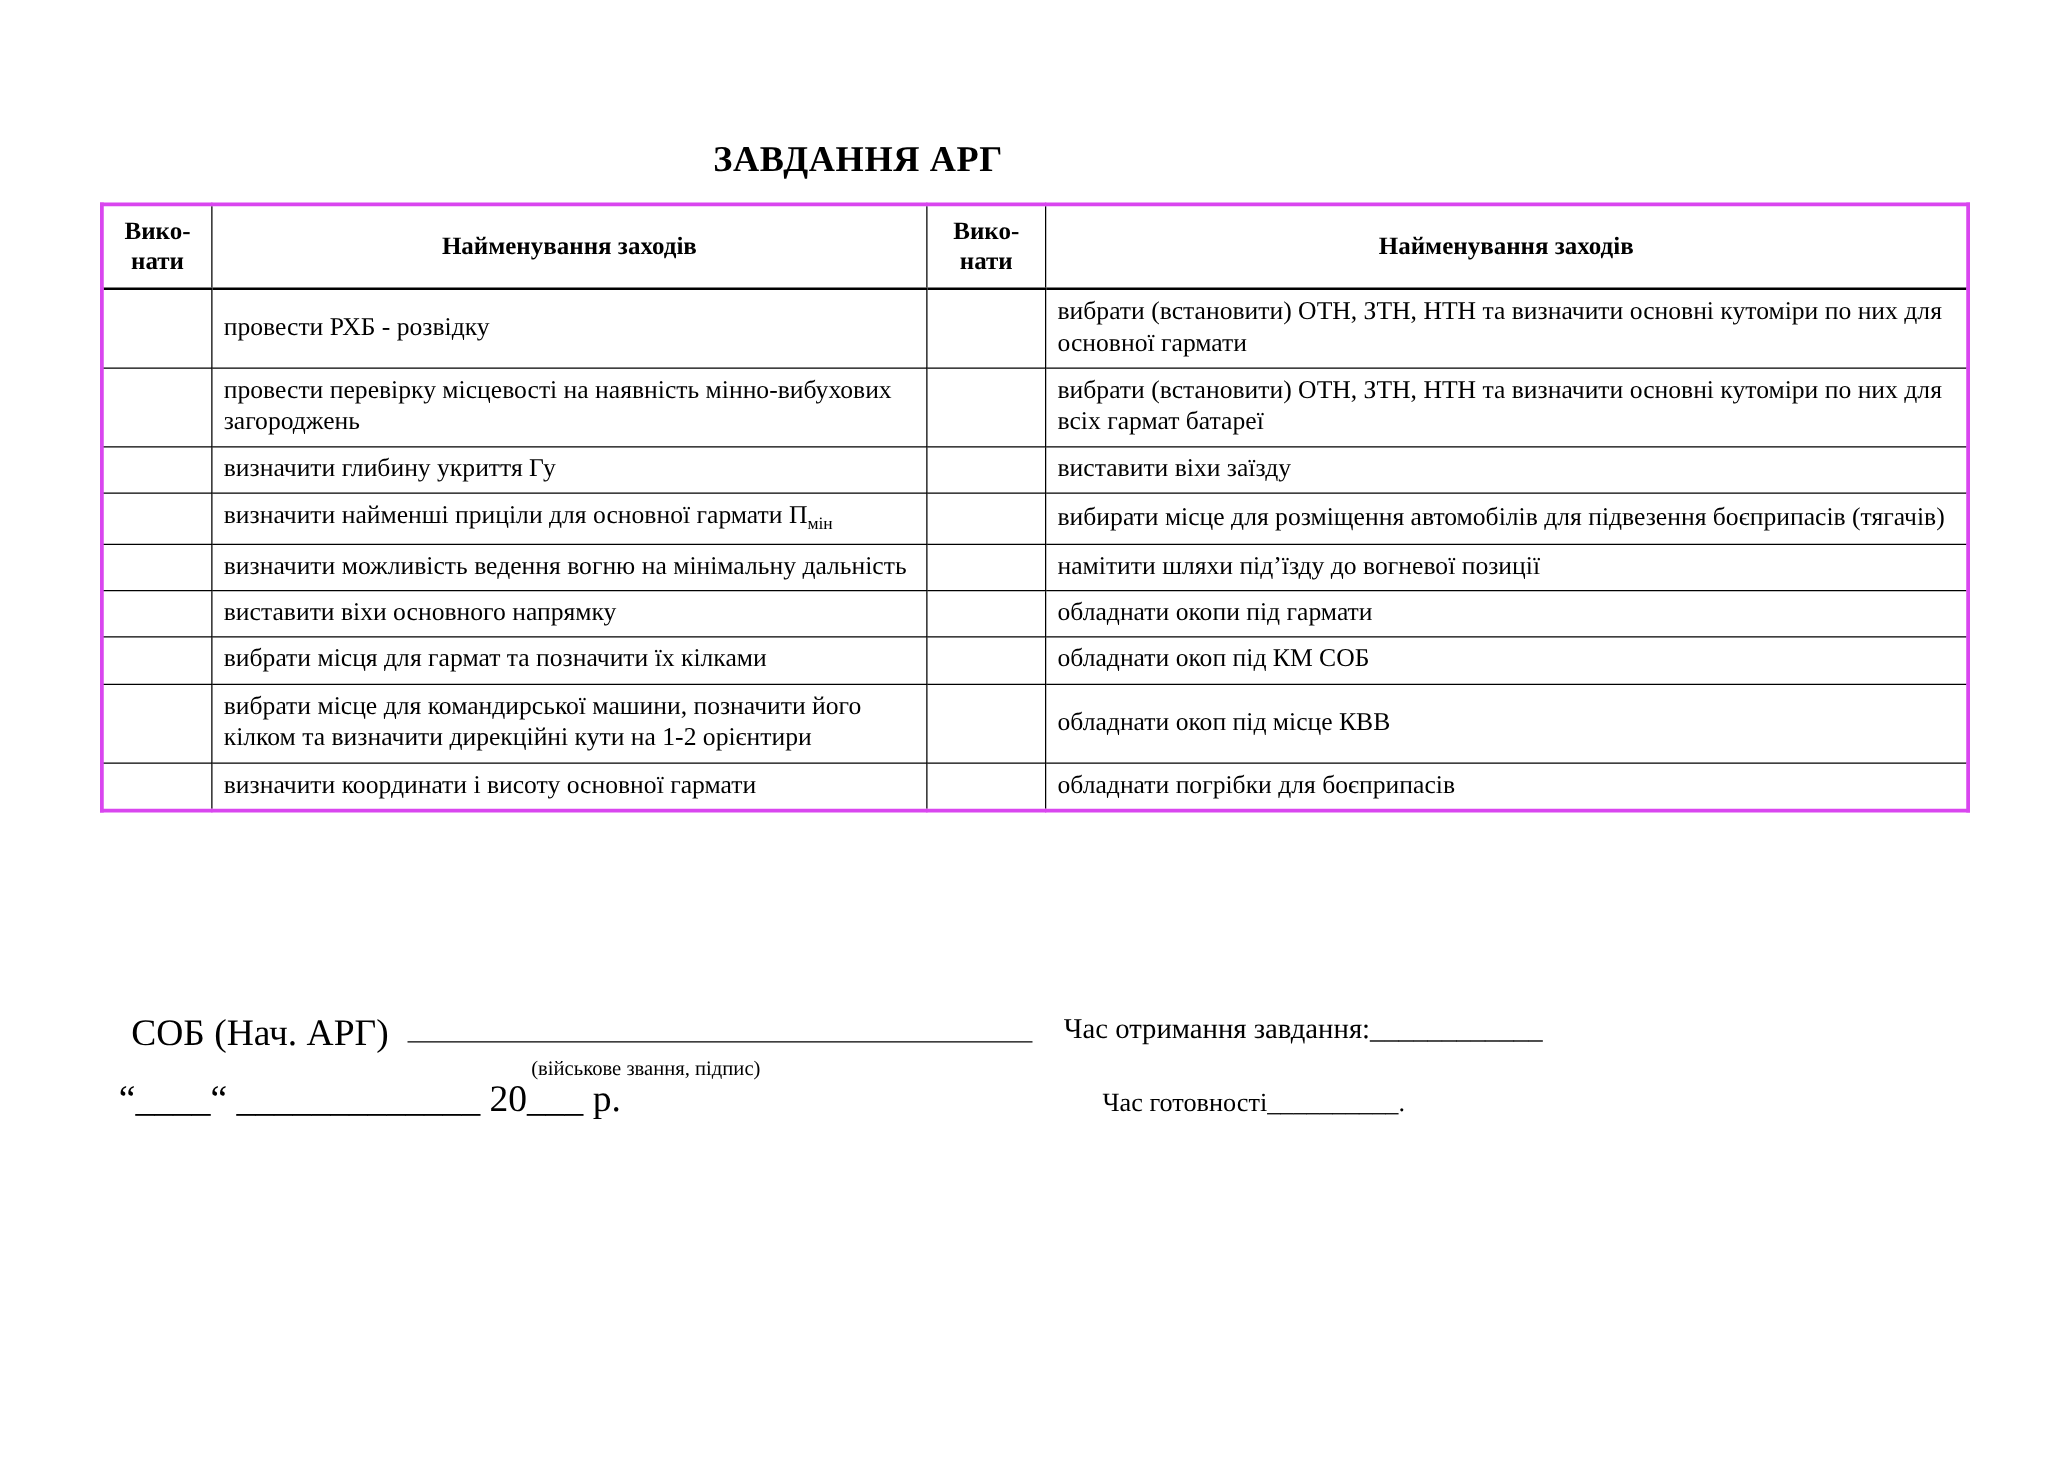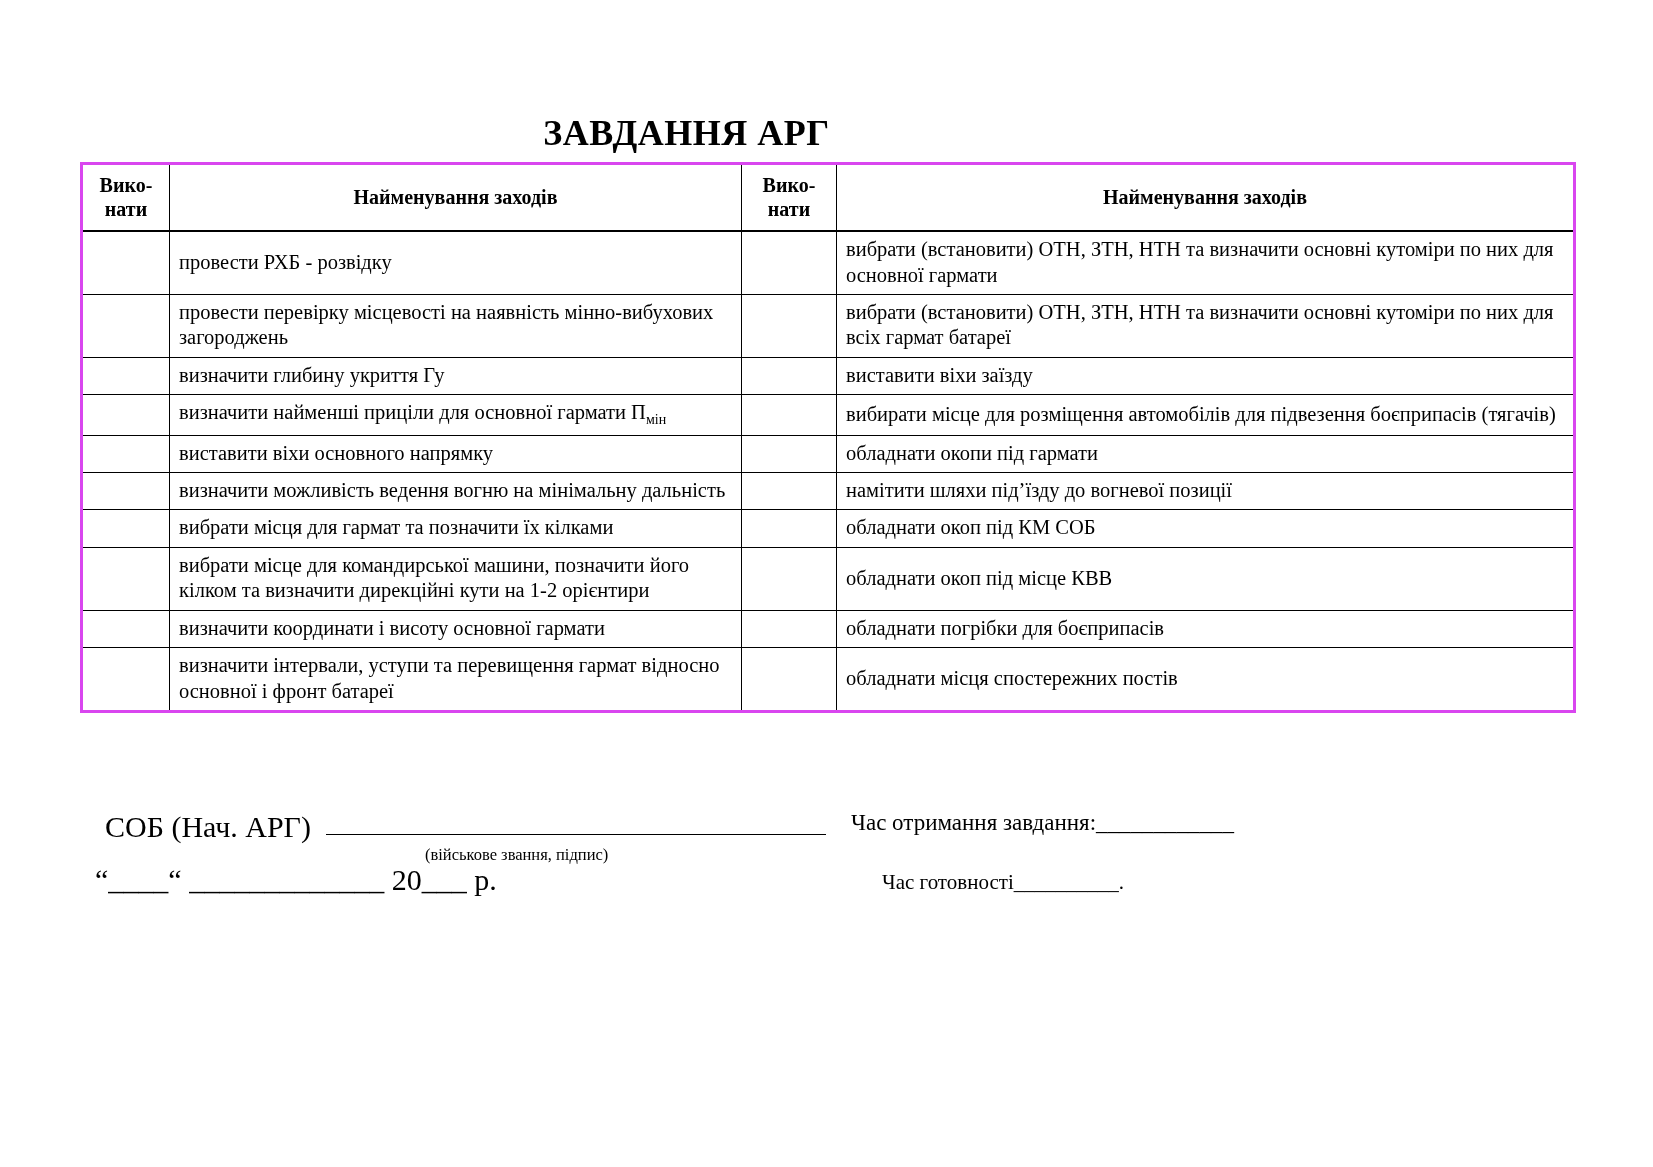--- a/index.html
+++ b/index.html
@@ -20,21 +20,21 @@
     left: 0; top: 0;
     width: 1653px;
     height: 1167px;
   }
   .doc-title {
     position: absolute;
     left: 0;
     top: 112px;
     width: 1373px;
     text-align: center;
-    font-size: 36px;
+    font-size: 29px;
     font-weight: bold;
     letter-spacing: 0.5px;
   }
   table.tasks {
     position: absolute;
     left: 80px;
     top: 162px;
     width: 1493px;
     border-collapse: collapse;
     table-layout: fixed;
@@ -160,53 +160,47 @@
         <td>виставити віхи заїзду</td>
       </tr>
       <tr>
         <td class="check-cell"></td>
         <td class="text-cell">визначити найменші приціли для основної гармати П<span class="sub">мін</span></td>
         <td class="check-cell"></td>
         <td>вибирати місце для розміщення автомобілів для підвезення боєприпасів (тягачів)</td>
       </tr>
       <tr>
         <td class="check-cell"></td>
+        <td class="text-cell">визначити можливість ведення вогню на мінімальну дальність</td>
+        <td class="check-cell"></td>
+        <td>намітити шляхи під’їзду до вогневої позиції</td>
+      </tr>
+      <tr>
+        <td class="check-cell"></td>
         <td class="text-cell">виставити віхи основного напрямку</td>
         <td class="check-cell"></td>
         <td>обладнати окопи під гармати</td>
       </tr>
       <tr>
         <td class="check-cell"></td>
-        <td class="text-cell">визначити можливість ведення вогню на мінімальну дальність</td>
-        <td class="check-cell"></td>
-        <td>намітити шляхи під’їзду до вогневої позиції</td>
-      </tr>
-      <tr>
-        <td class="check-cell"></td>
         <td class="text-cell">вибрати  місця для гармат та позначити їх кілками</td>
         <td class="check-cell"></td>
         <td>обладнати окоп під  КМ СОБ</td>
       </tr>
       <tr>
         <td class="check-cell"></td>
         <td class="text-cell">вибрати місце для командирської машини, позначити його кілком та визначити дирекційні кути на 1-2 орієнтири</td>
         <td class="check-cell"></td>
         <td>обладнати окоп під місце КВВ</td>
       </tr>
       <tr>
         <td class="check-cell"></td>
         <td class="text-cell">визначити координати і висоту основної гармати</td>
         <td class="check-cell"></td>
         <td>обладнати погрібки для боєприпасів</td>
-      </tr>
-      <tr>
-        <td class="check-cell"></td>
-        <td class="text-cell">визначити інтервали, уступи та перевищення гармат відносно основної і фронт батареї</td>
-        <td class="check-cell"></td>
-        <td>обладнати місця спостережних постів</td>
       </tr>
     </tbody>
   </table>
 
   <div class="footer">
     <div class="sob-line">
       <span>СОБ (Нач. АРГ)</span>
       <span class="sob-rule"></span>
     </div>
     <div class="sob-caption">(військове звання, підпис)</div>

